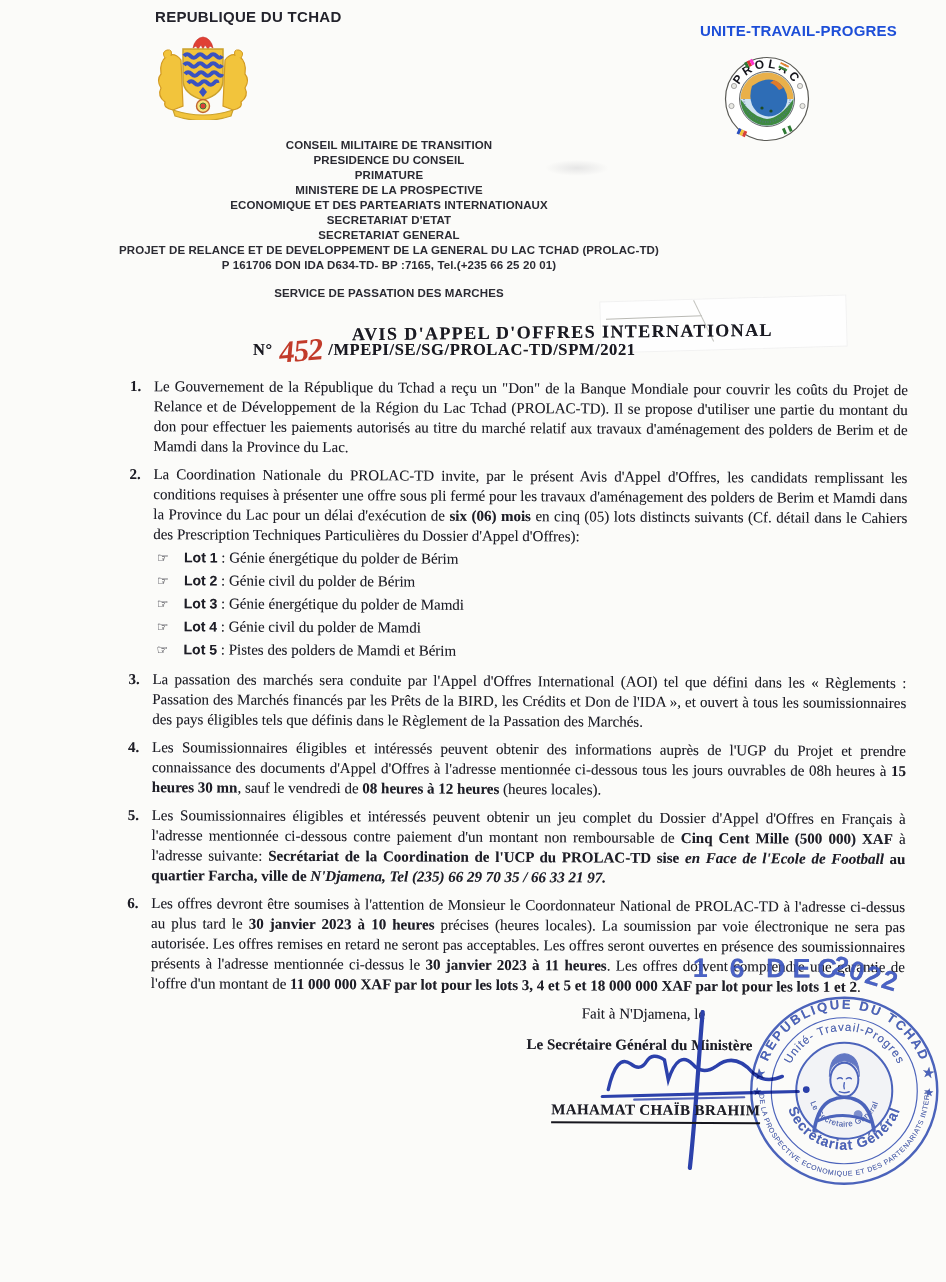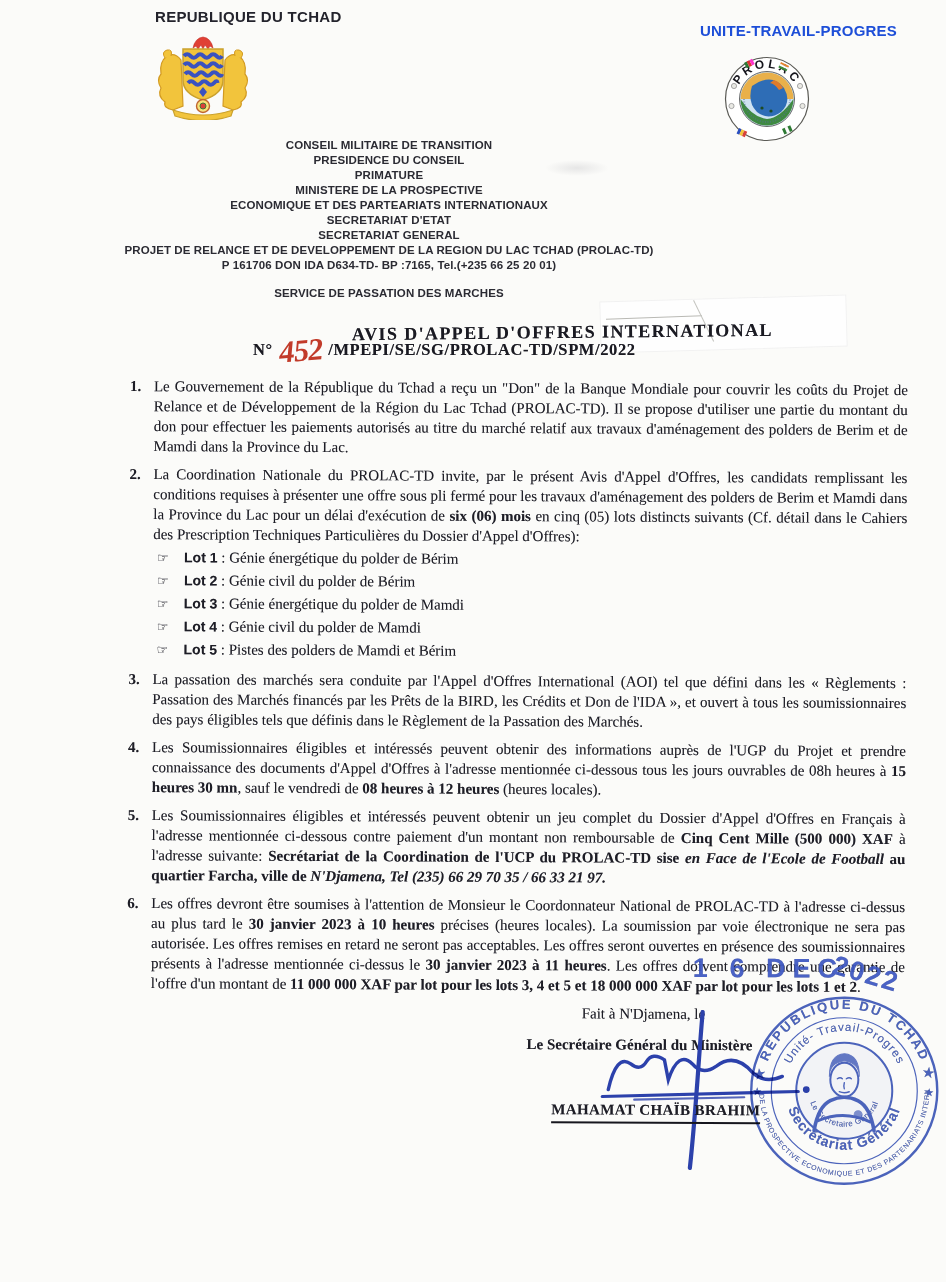--- a/index.html
+++ b/index.html
@@ -134,31 +134,31 @@
   </svg>
 
   <div class="ministry">
     <div>CONSEIL MILITAIRE DE TRANSITION</div>
     <div>PRESIDENCE DU CONSEIL</div>
     <div>PRIMATURE</div>
     <div>MINISTERE DE LA PROSPECTIVE</div>
     <div>ECONOMIQUE ET DES PARTEARIATS INTERNATIONAUX</div>
     <div>SECRETARIAT D'ETAT</div>
     <div>SECRETARIAT GENERAL</div>
-    <div>PROJET DE RELANCE ET DE DEVELOPPEMENT DE LA REGION DU LAC TCHAD (PROLAC-TD)</div>
+    <div>PROJET DE RELANCE ET DE DEVELOPPEMENT DE LA GENERAL DU LAC TCHAD (PROLAC-TD)</div>
     <div>P 161706 DON IDA D634-TD- BP :7165, Tel.(+235 66 25 20 01)</div>
     <div class="gap">SERVICE DE PASSATION DES MARCHES</div>
   </div>
   <div class="smudge"></div>
 
   <div class="whiteout"></div>
   <div class="wo-line1"></div>
   <div class="wo-line2"></div>
   <div class="title1">AVIS D'APPEL D'OFFRES INTERNATIONAL</div>
-  <div class="title2"><span>N°</span><span class="hand-num">452</span><span>/MPEPI/SE/SG/PROLAC-TD/SPM/2022</span></div>
+  <div class="title2"><span>N°</span><span class="hand-num">452</span><span>/MPEPI/SE/SG/PROLAC-TD/SPM/2021</span></div>
 
   <div class="doc-body">
 
     <div class="para">
       <span class="num">1.</span>
       <span>Le Gouvernement de la République du Tchad a reçu un "Don" de la Banque Mondiale pour couvrir les coûts du Projet de Relance et de Développement de la Région du Lac Tchad (PROLAC-TD). Il se propose d'utiliser une partie du montant du don pour effectuer les paiements autorisés au titre du marché relatif aux travaux d'aménagement des polders de Berim et de Mamdi dans la Province du Lac.</span>
     </div>
 
     <div class="para" style="margin-bottom:2px;">
       <span class="num">2.</span>

